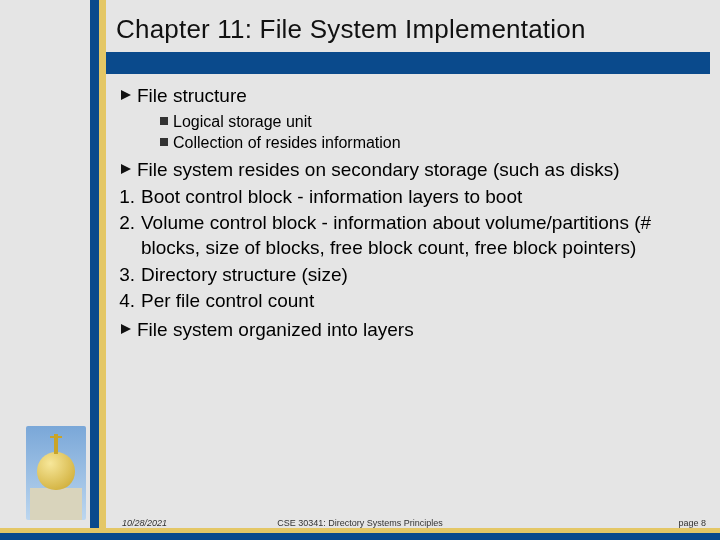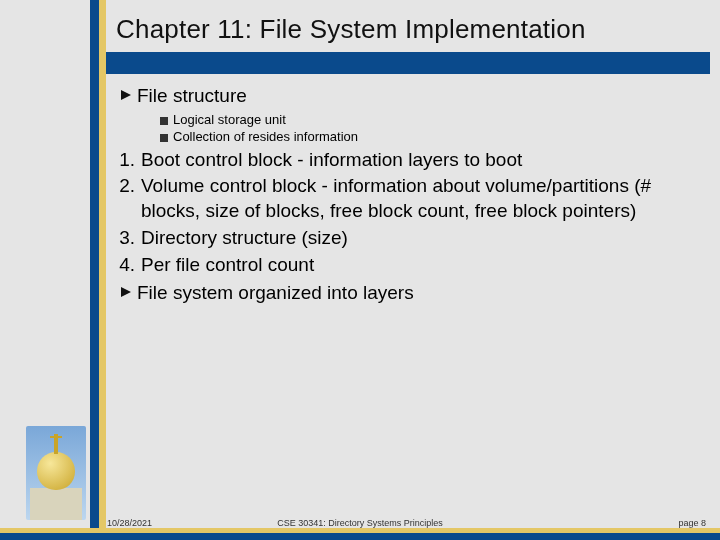--- a/index.html
+++ b/index.html
@@ -16,31 +16,31 @@
 
   .lvl1 { display: flex; margin: 4px 0 2px 0; }
   .lvl1 .mark { flex: 0 0 22px; display: flex; align-items: flex-start; justify-content: center; padding-top: 6px; }
   .lvl1 .mark svg { width: 10px; height: 10px; }
   .lvl1 .txt { flex: 1; }
 
   .sub { margin-left: 40px; }
   .lvl2 { display: flex; margin: 0; }
   .lvl2 .mark { flex: 0 0 18px; display: flex; align-items: flex-start; justify-content: center; padding-top: 6px; }
   .lvl2 .mark .sq { width: 8px; height: 8px; background: #333; }
-  .lvl2 .txt { flex: 1; font-size: 13px; line-height: 1.35; }
+  .lvl2 .txt { flex: 1; font-size: 16px; line-height: 1.35; }
 
   .num { display: flex; margin: 2px 0; }
   .num .mark { flex: 0 0 26px; text-align: right; padding-right: 6px; }
   .num .txt { flex: 1; }
 
   .footer { position: absolute; left: 0; bottom: 0; width: 720px; height: 26px; }
   .footgold { position: absolute; left: 0; bottom: 7px; width: 720px; height: 5px; background: #e4c766; }
   .footblue { position: absolute; left: 0; bottom: 0; width: 720px; height: 7px; background: #0a4a8c; }
   .footrow { position: absolute; left: 0; bottom: 12px; width: 720px; height: 14px; display: flex; align-items: flex-end; font-size: 9px; color: #333; }
-  .footrow .fl { position: absolute; left: 107px; }
+  .footrow .fl { position: absolute; left: 122px; font-style: italic; }
   .footrow .fc { width: 720px; text-align: center; }
   .footrow .fr { position: absolute; right: 14px; }
 
   .dome { position: absolute; left: 26px; bottom: 20px; width: 60px; height: 94px; }
   .dome .sky { position: absolute; left: 0; top: 0; width: 60px; height: 94px; background: linear-gradient(#7aa7d8,#bcd6ef); border-radius: 2px; }
   .dome .roof { position: absolute; left: 4px; bottom: 0; width: 52px; height: 32px; background: #d9d4bc; }
   .dome .cap { position: absolute; left: 11px; bottom: 30px; width: 38px; height: 38px; background: radial-gradient(circle at 35% 30%, #f7e79a, #c9a428); border-radius: 50% 50% 48% 48%; }
   .dome .spire { position: absolute; left: 28px; bottom: 66px; width: 4px; height: 20px; background: #c9a428; }
   .dome .cross { position: absolute; left: 24px; bottom: 82px; width: 12px; height: 2px; background: #c9a428; }
 </style>
@@ -74,20 +74,28 @@
         <span class="txt">Logical storage unit</span>
       </div>
       <div class="lvl2">
         <span class="mark">
             <span class="sq"></span>
           </span>
         <span class="txt">Collection of resides information</span>
       </div>
     </div>
 
+    <div class="lvl1">
+      <span class="mark">
+          <svg viewBox="0 0 10 10">
+            <polygon points="0,0 10,5 0,10" fill="#111"></polygon>
+          </svg>
+        </span>
+      <span class="txt">File system resides on secondary storage (such as disks)</span>
+    </div>
 
     <div class="num">
       <span class="mark">1.</span>
       <span class="txt">Boot control block - information layers to boot</span>
     </div>
     <div class="num">
       <span class="mark">2.</span>
       <span class="txt">Volume control block - information about volume/partitions (# blocks, size of blocks, free block count, free block pointers)</span>
     </div>
     <div class="num">

